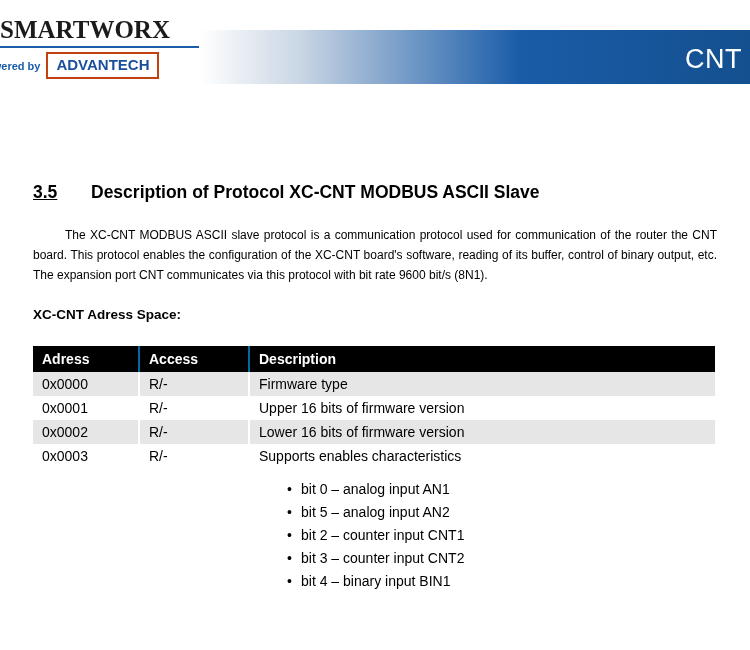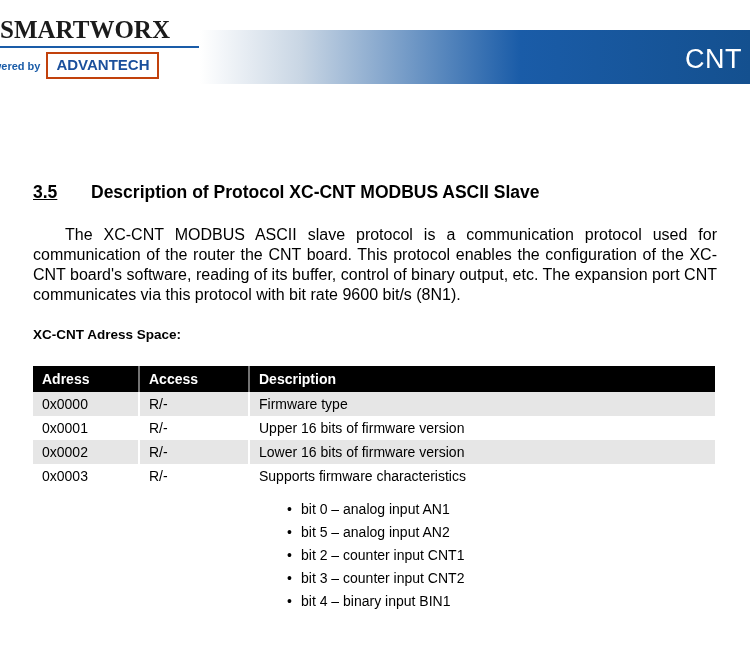--- a/index.html
+++ b/index.html
@@ -104,21 +104,21 @@
     margin: 72px 0 0 0;
     letter-spacing: 0px;
   }
   h2.section-heading .num {
     display: inline-block;
     width: 58px;
     text-decoration: underline;
   }
   p.body-par {
     font-family: "Liberation Sans", sans-serif;
-    font-size: 16px;
+    font-size: 12px;
     line-height: 20px;
     margin: 22px 0 16px 0;
     text-align: justify;
     text-indent: 32px;
   }
   p.sub-bold {
     font-family: "Liberation Sans", sans-serif;
     font-size: 13.5px;
     font-weight: bold;
     margin: 22px 0 0 0;
@@ -131,21 +131,21 @@
     width: 682px;
     table-layout: fixed;
   }
   table.addr-table th {
     background: #000000;
     color: #ffffff;
     font-size: 14px;
     font-weight: bold;
     text-align: left;
     padding: 5px 8px 5px 9px;
-    border-right: 2px solid #737373;
+    border-right: 2px solid #0369a1;
     font-family: "Liberation Sans", sans-serif;
   }
   table.addr-table th:last-child { border-right: none; }
   table.addr-table td {
     font-size: 14px;
     padding: 4px 24px 4px 9px;
     border-right: 2px solid #ffffff;
     font-family: "Liberation Sans", sans-serif;
     vertical-align: top;
   }
@@ -230,21 +230,21 @@
       </tr>
       <tr class="alt">
         <td>0x0002</td>
         <td>R/-</td>
         <td>Lower 16 bits of firmware version</td>
       </tr>
       <tr class="plain">
         <td>0x0003</td>
         <td>R/-</td>
         <td>
-          <span>Supports firmware characteristics</span>
+          <span>Supports enables characteristics</span>
           <ul class="bullets">
             <li>bit 0 – analog input AN1</li>
             <li>bit 5 – analog input AN2</li>
             <li>bit 2 – counter input CNT1</li>
             <li>bit 3 – counter input CNT2</li>
             <li>bit 4 – binary input BIN1</li>
           </ul>
         </td>
       </tr>
     </tbody>

